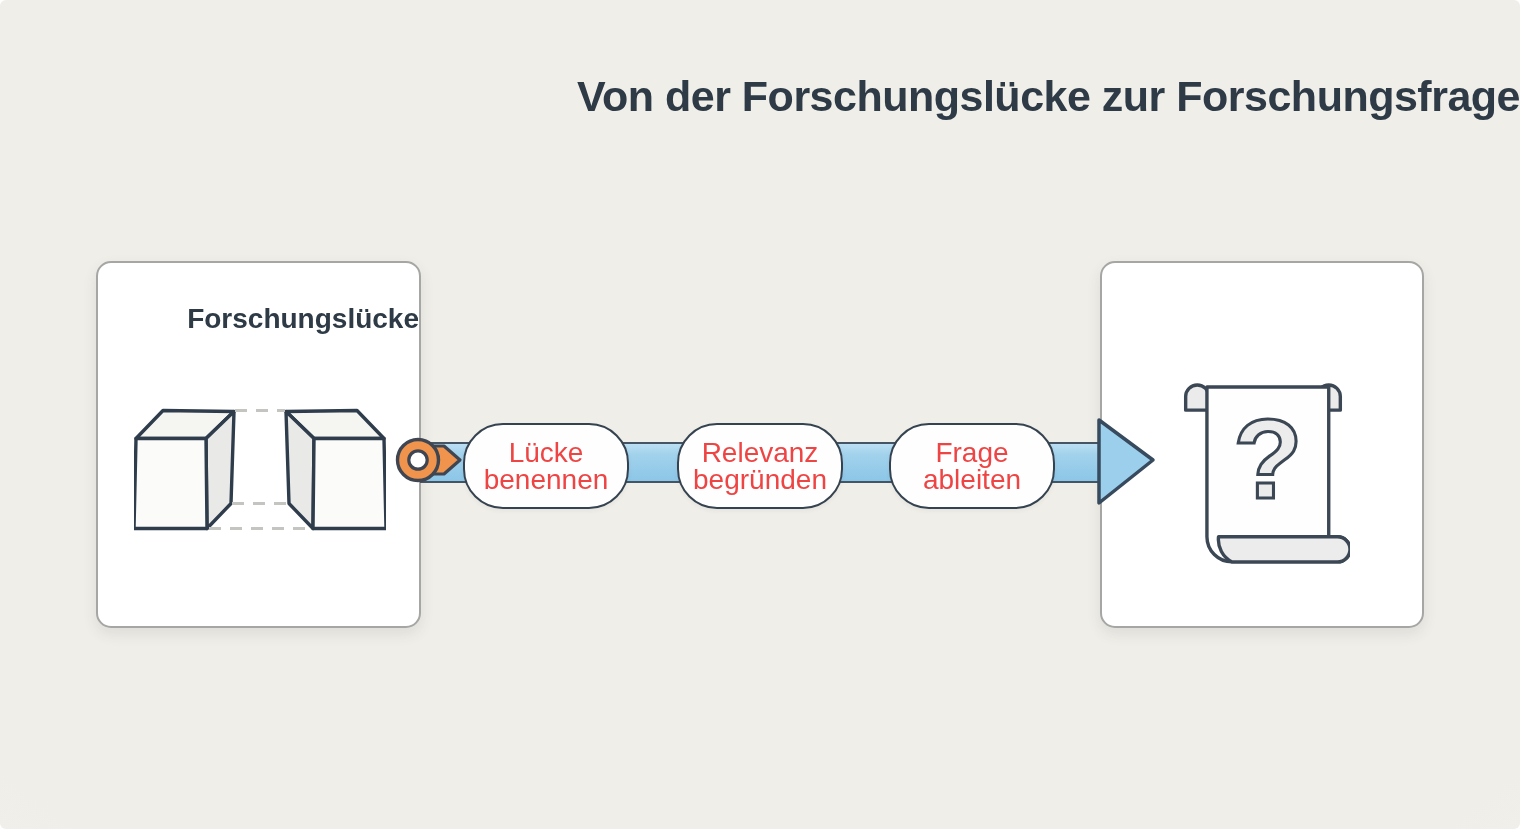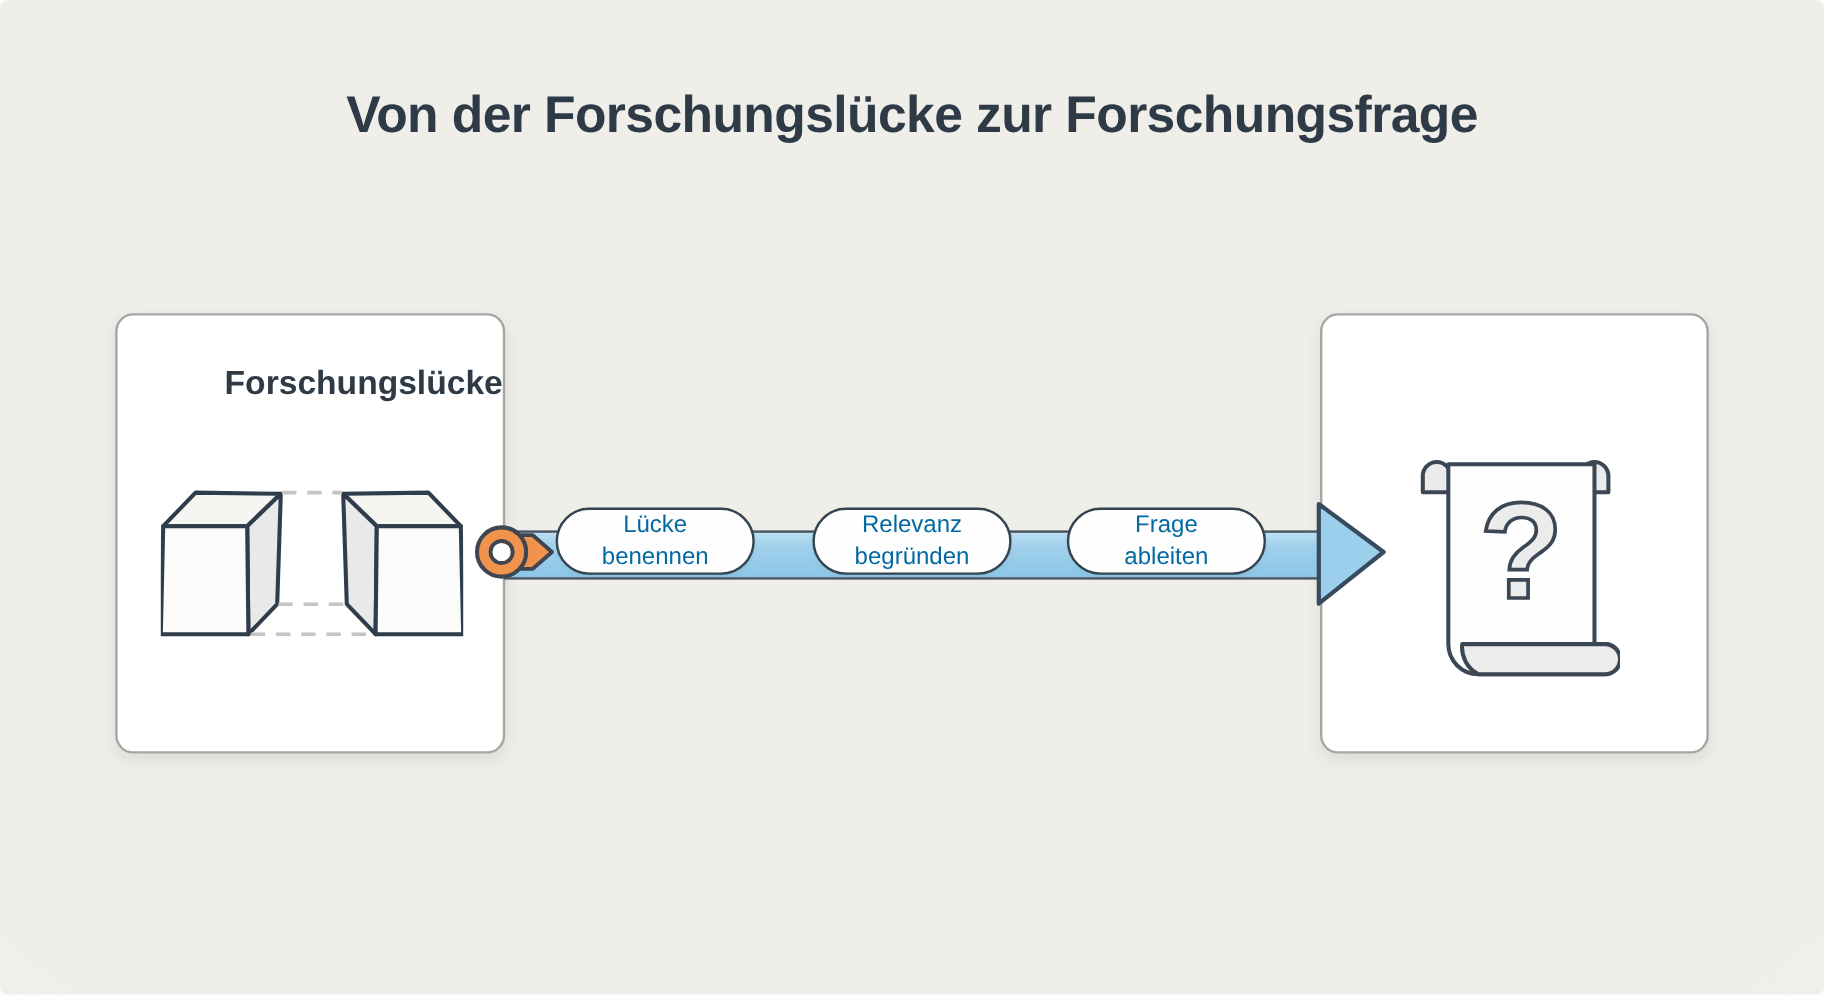--- a/index.html
+++ b/index.html
@@ -20,21 +20,21 @@
   .stage{
     position:relative;
     width:1520px;height:829px;
     overflow:hidden;
     border-radius:6px;
     background:radial-gradient(115% 140% at 50% 45%, var(--bg-center) 55%, var(--bg-edge) 100%);
   }
   .main-title{
     position:absolute;
     top:72px;left:0;right:0;
-    text-align:center;
+    text-align:right;
     font-size:43px;
     font-weight:700;
     letter-spacing:-0.5px;
     color:var(--ink);
   }
   .card{
     position:absolute;
     top:261px;
     width:325px;height:367px;
     background:var(--card-bg);
@@ -62,31 +62,31 @@
     background:linear-gradient(180deg,var(--blue-light) 0%, #a2d2ec 28%, #8cc6e7 100%);
     border-top:2.5px solid #455566;
     border-bottom:2.5px solid #455566;
   }
   .arrow-head{position:absolute;left:1096px;top:412px;}
   .key-icon-svg{position:absolute;left:394px;top:432px;}
 
   .pill{
     position:absolute;
     top:423px;
-    width:166px;height:56px;
+    width:166px;height:86px;
     background:#fefefe;
     border:2.5px solid var(--stroke);
     border-radius:40px;
     display:flex;
     flex-direction:column;
     align-items:center;
     justify-content:center;
     line-height:27px;
-    font-size:20px;
-    color:#0369a1;
+    font-size:28px;
+    color:#ef4444;
     box-shadow:0 2px 4px rgba(60,60,60,0.06);
   }
   .pill-1{left:463px;}
   .pill-2{left:677px;}
   .pill-3{left:889px;}
 </style>
 </head>
 <body>
 
 <div class="stage">

